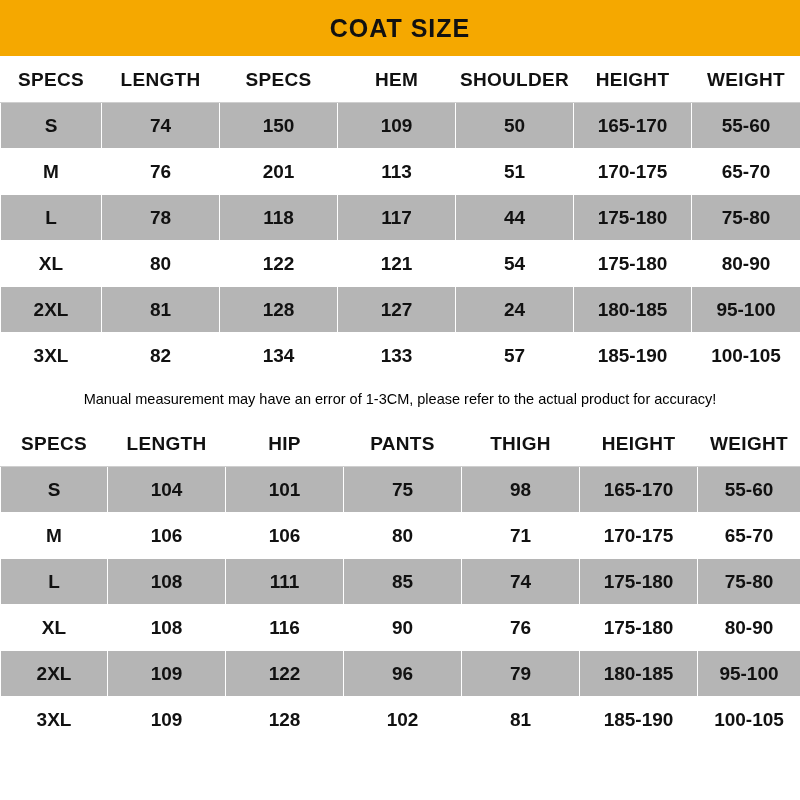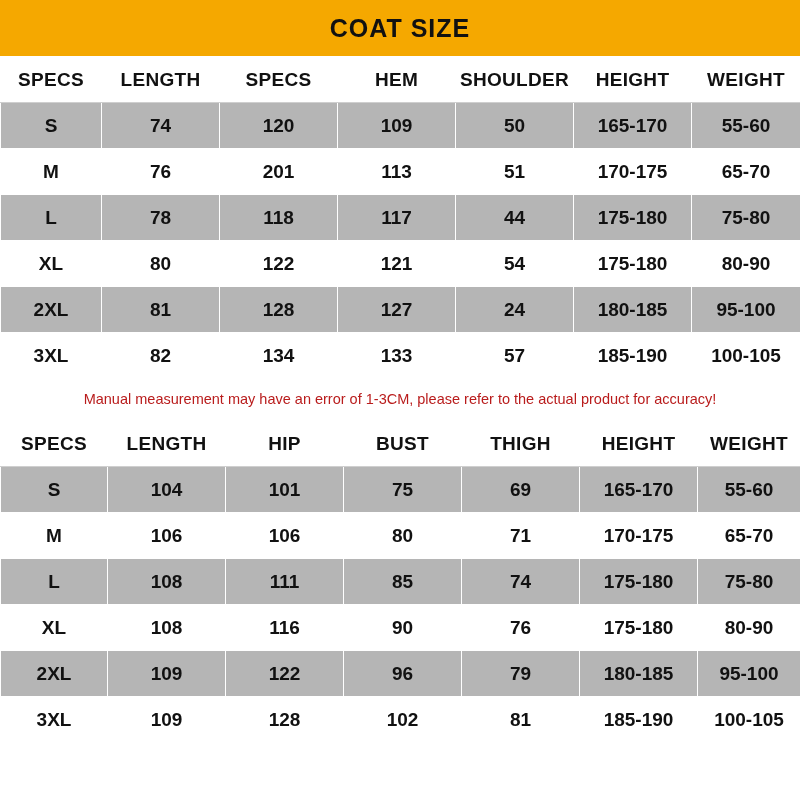--- a/index.html
+++ b/index.html
@@ -63,21 +63,21 @@
   }
   table.size-table tbody tr.plain td {
     border-color: #ffffff;
   }
   table.size-table tbody tr.shaded td {
     border-color: #ffffff;
   }
   .note {
     text-align: center;
     font-size: 14.5px;
-    color: #b91c1c;
+    color: #000000;
     padding: 12px 0 13px 0;
     font-weight: normal;
     background: #ffffff;
   }
   
   .coat col.c0 { width: 101px; }
   .coat col.c1 { width: 118px; }
   .coat col.c2 { width: 118px; }
   .coat col.c3 { width: 118px; }
   .coat col.c4 { width: 118px; }
@@ -117,21 +117,21 @@
         <th>HEM</th>
         <th>SHOULDER</th>
         <th>HEIGHT</th>
         <th>WEIGHT</th>
       </tr>
     </thead>
     <tbody>
       <tr class="shaded">
         <td>S</td>
         <td>74</td>
-        <td>120</td>
+        <td>150</td>
         <td>109</td>
         <td>50</td>
         <td>165-170</td>
         <td>55-60</td>
       </tr>
       <tr class="plain">
         <td>M</td>
         <td>76</td>
         <td>201</td>
         <td>113</td>
@@ -189,33 +189,33 @@
         <col class="c3">
         <col class="c4">
         <col class="c5">
         <col class="c6">
     </colgroup>
     <thead>
       <tr>
         <th>SPECS</th>
         <th>LENGTH</th>
         <th>HIP</th>
-        <th>BUST</th>
+        <th>PANTS</th>
         <th>THIGH</th>
         <th>HEIGHT</th>
         <th>WEIGHT</th>
       </tr>
     </thead>
     <tbody>
       <tr class="shaded">
         <td>S</td>
         <td>104</td>
         <td>101</td>
         <td>75</td>
-        <td>69</td>
+        <td>98</td>
         <td>165-170</td>
         <td>55-60</td>
       </tr>
       <tr class="plain">
         <td>M</td>
         <td>106</td>
         <td>106</td>
         <td>80</td>
         <td>71</td>
         <td>170-175</td>

